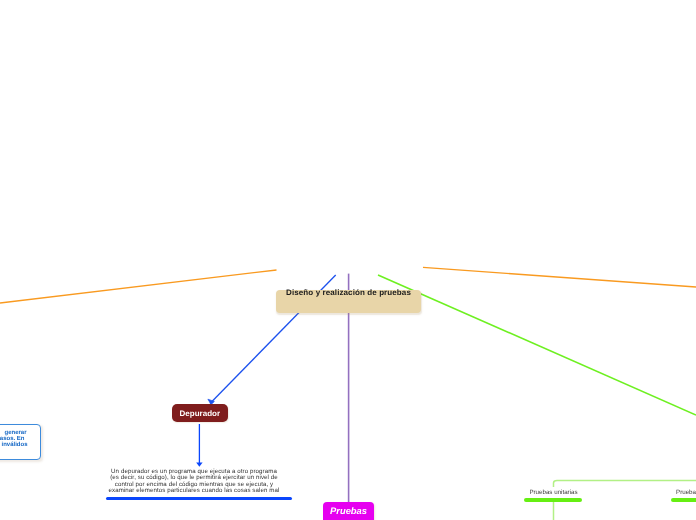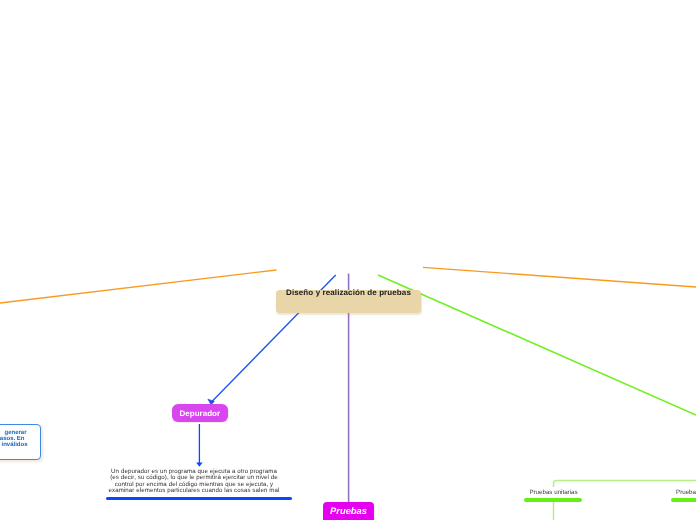--- a/index.html
+++ b/index.html
@@ -96,21 +96,21 @@
     <path d="M199.4 424 L199.4 463" stroke="#0a46fc" stroke-width="1.3" fill="none"></path>
     <path d="M196.2 462.6 L202.6 462.6 L199.4 466.8 Z" fill="#0a46fc"></path>
     <path d="M553.5 520 L553.5 483 Q553.5 480.5 557 480.5 L696 480.5" stroke="#b2f086" stroke-width="1.5" fill="none"></path>
 
   </svg>
 
   <div class="node" id="root-node" style="background: rgb(232, 213, 168); color: rgb(27, 27, 27);">
     <span>Diseño y realización de pruebas</span>
   </div>
 
-  <div class="node" id="depurador-node" style="background: #d946ef; color: rgb(255, 255, 255); border-radius: 6px;">
+  <div class="node" id="depurador-node" style="background: #7f1d1d; color: rgb(255, 255, 255);">
     <span>Depurador</span>
   </div>
 
   <div class="node" id="pruebas-node" style="background: rgb(230, 0, 240); color: rgb(255, 255, 255);">
     <span>Pruebas</span>
   </div>
 
   <div class="node" id="left-note" style="background: rgb(255, 255, 255); border-color: rgb(61, 139, 220); color: rgb(23, 105, 198);">
     <div id="left-note-text">
       <div>generar</div>

